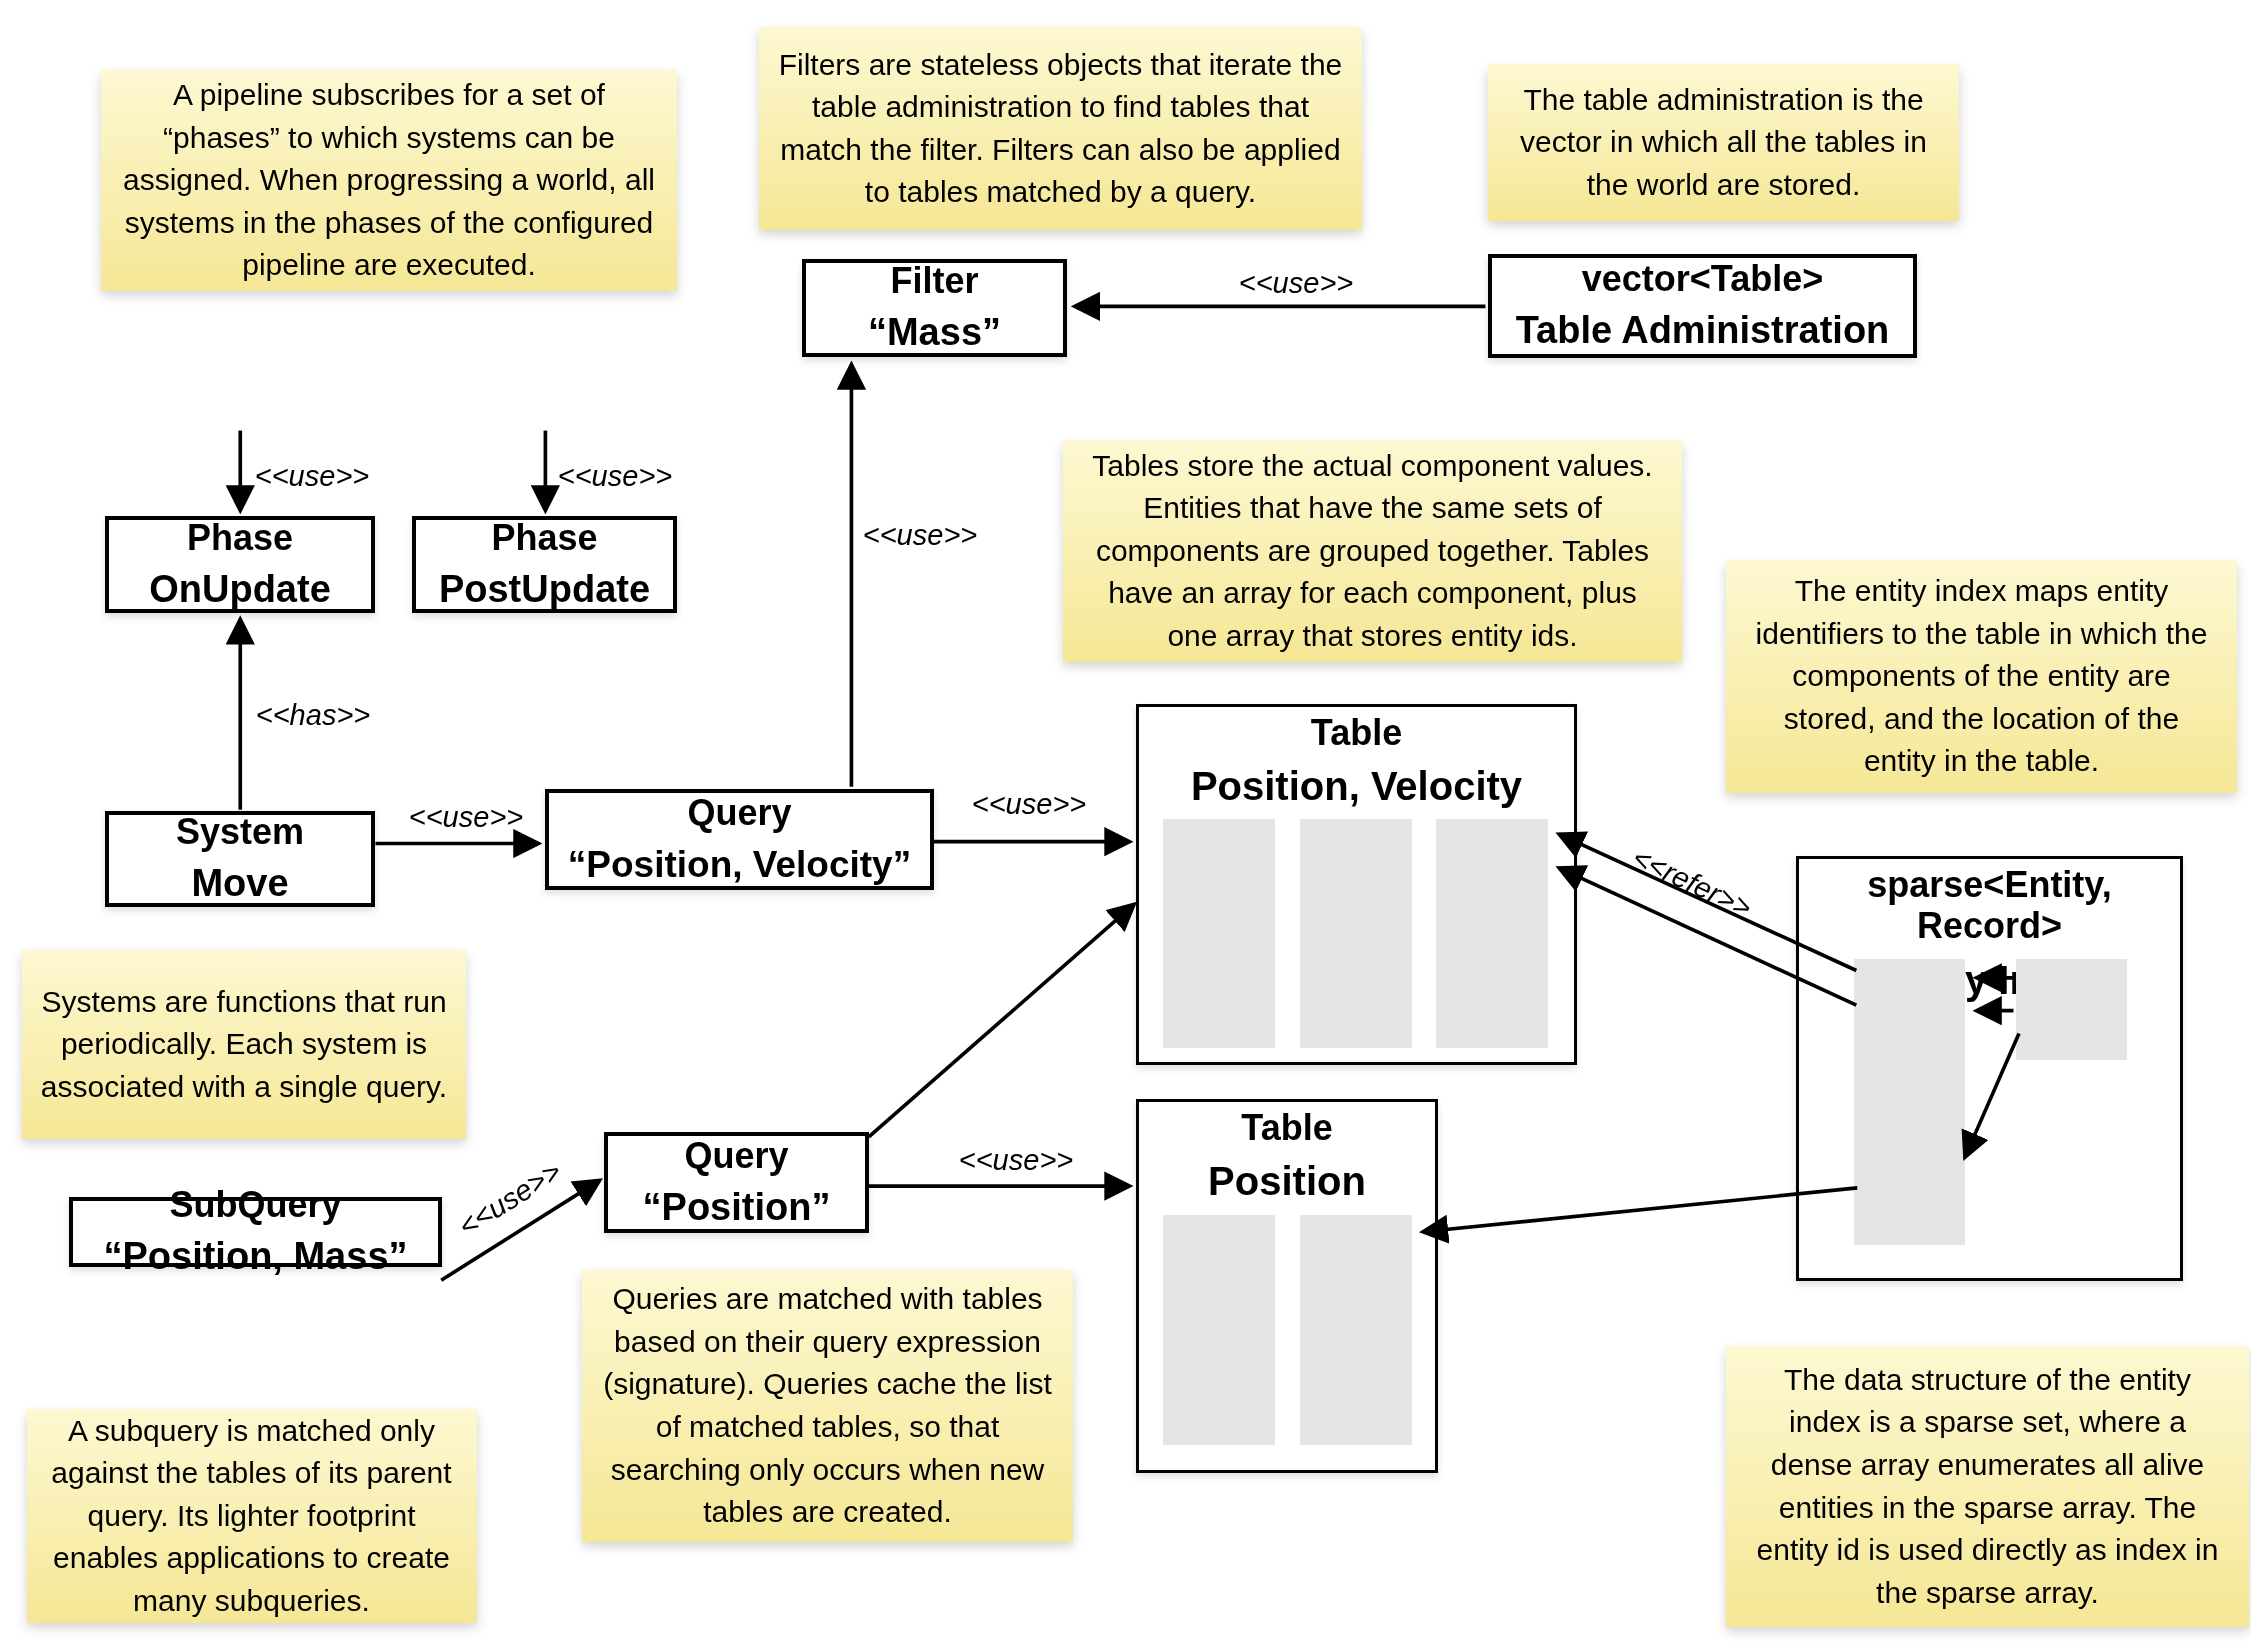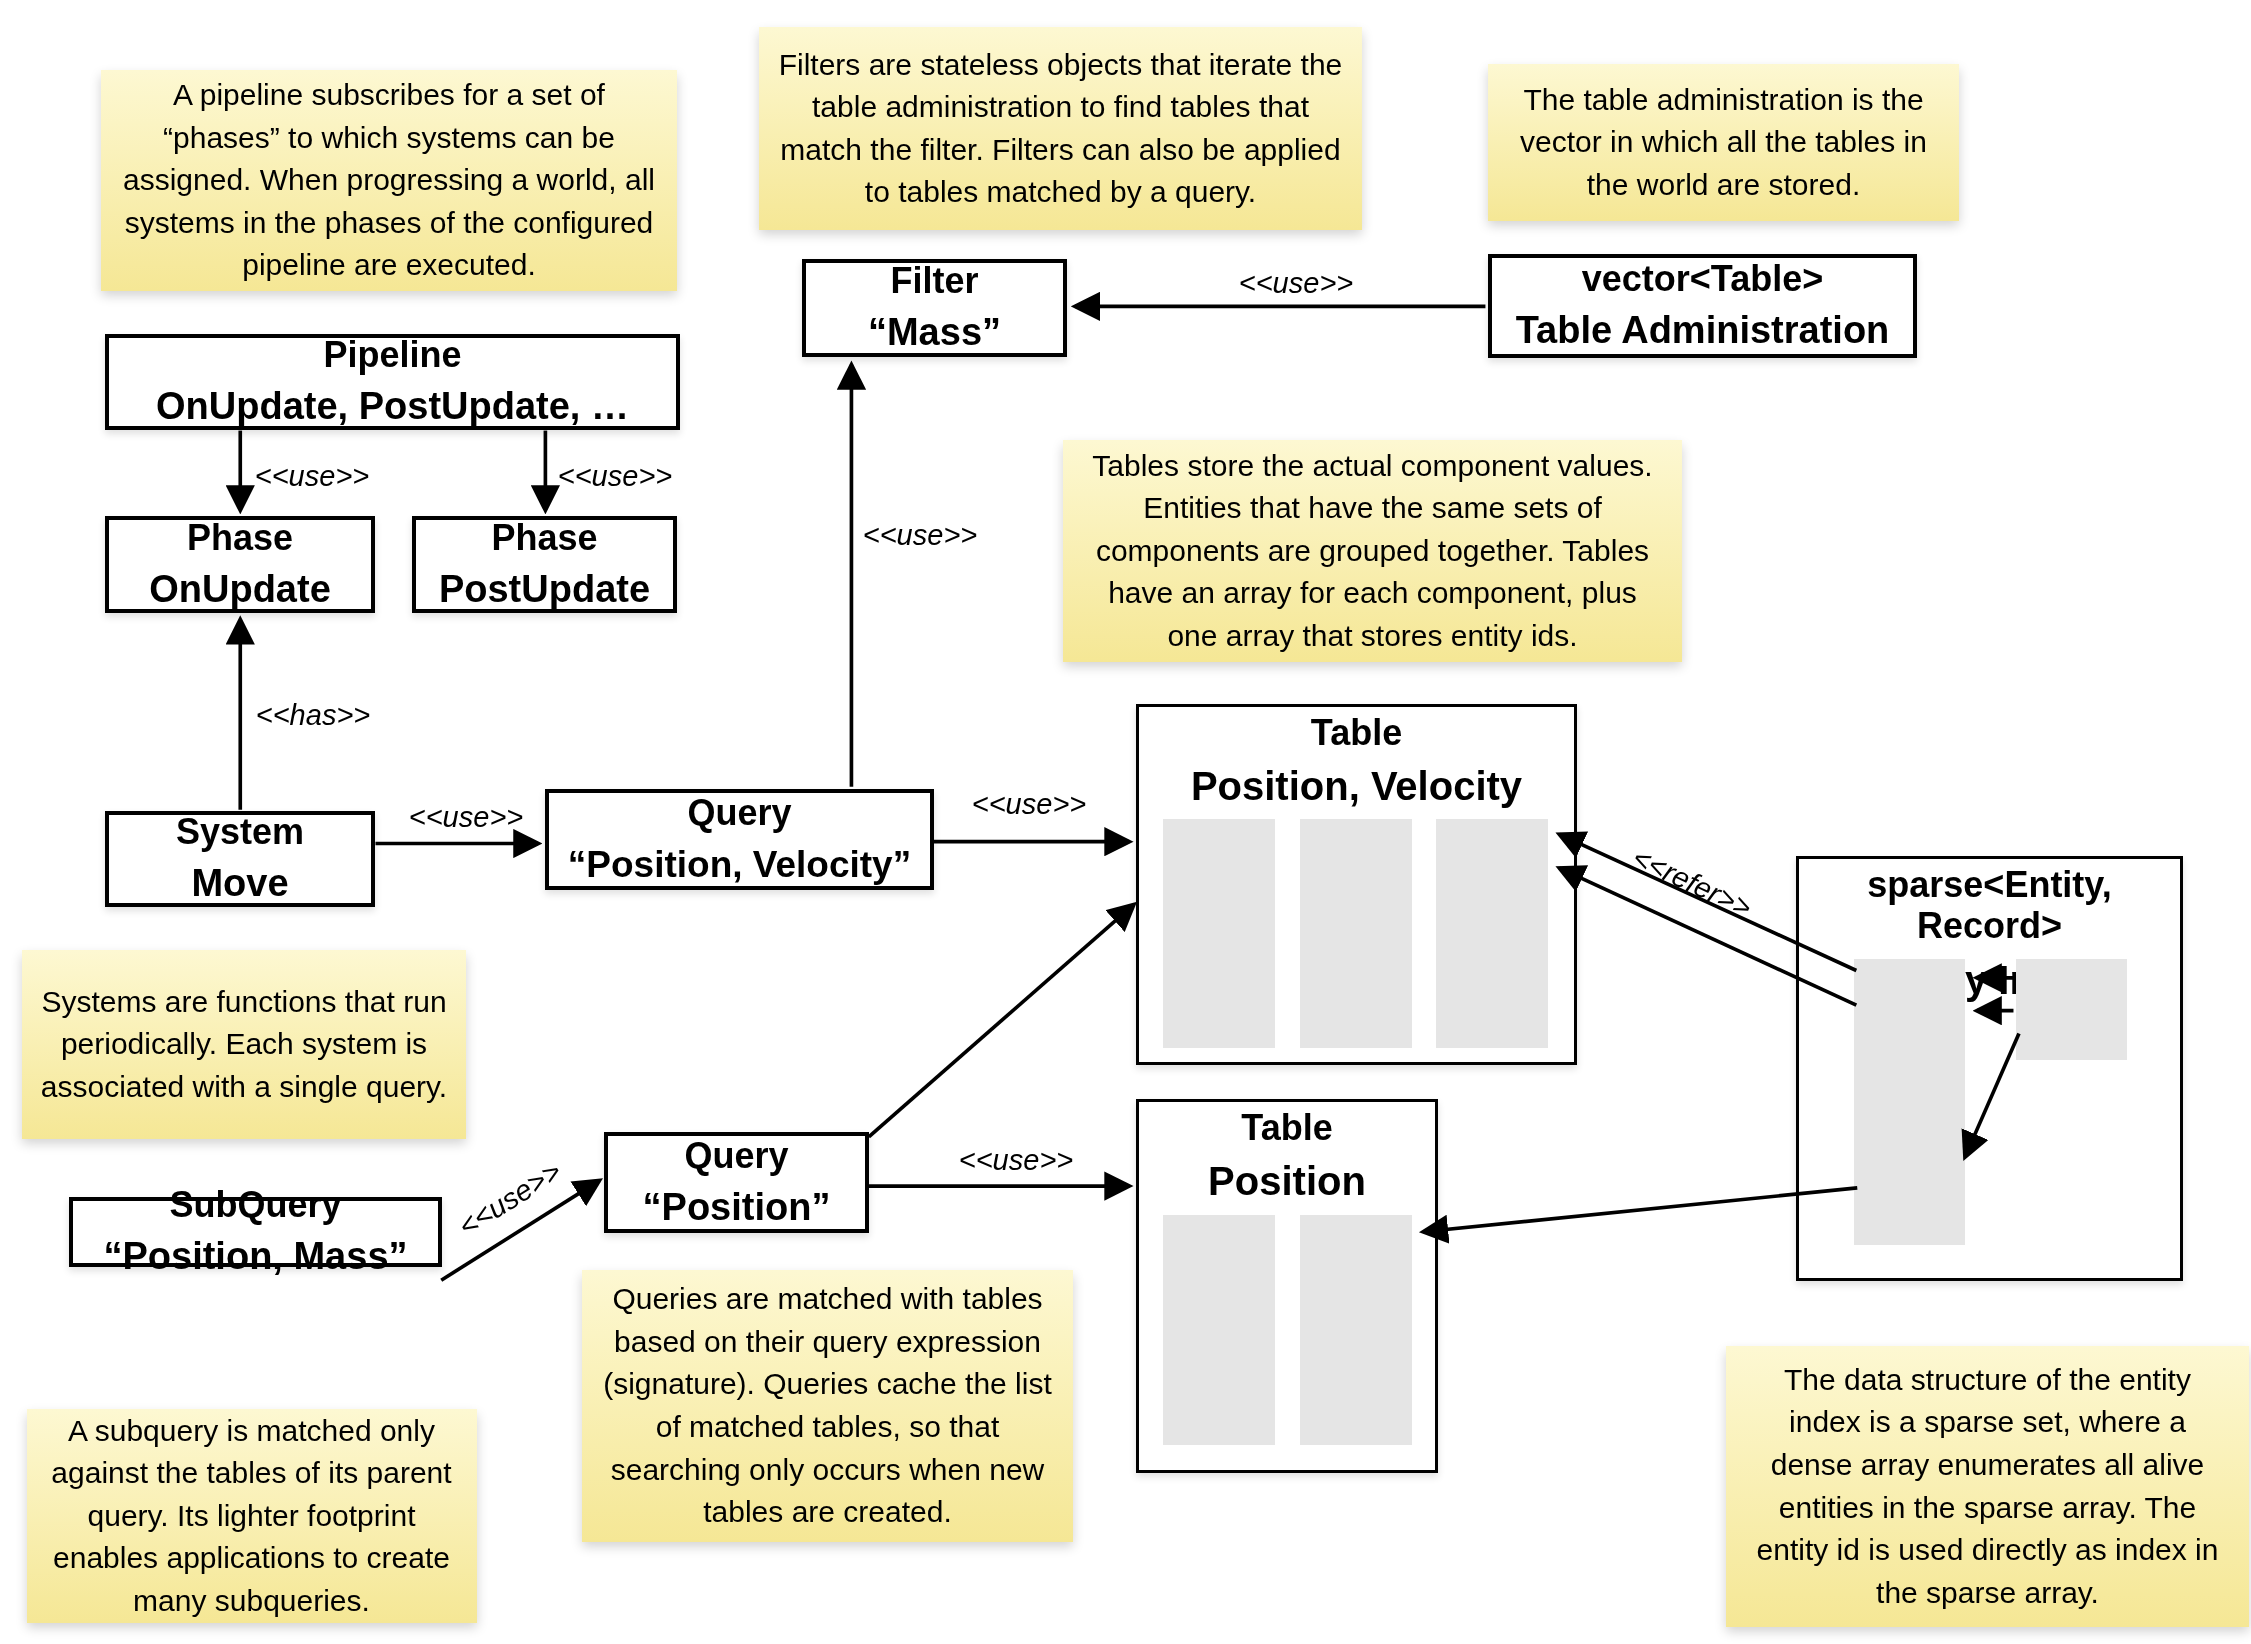--- a/index.html
+++ b/index.html
@@ -42,37 +42,36 @@
   </div>
   <div class="note" style="left:759px;top:27.4px;width:603px;height:203px;">
     <div>Filters are stateless objects that iterate the table administration to find tables that match the filter. Filters can also be applied to tables matched by a query.</div>
   </div>
   <div class="note" style="left:1488px;top:64px;width:471px;height:157px;">
     <div>The table administration is the vector in which all the tables in the world are stored.</div>
   </div>
   <div class="note" style="left:1063px;top:440px;width:619px;height:222px;">
     <div>Tables store the actual component values. Entities that have the same sets of components are grouped together. Tables have an array for each component, plus one array that stores entity ids.</div>
   </div>
+  <div class="note" style="left:1726px;top:560px;width:511px;height:233px;">
+    <div>The entity index maps entity identifiers to the table in which the components of the entity are stored, and the location of the entity in the table.</div>
+  </div>
   <div class="note" style="left:22px;top:950px;width:444px;height:189px;">
     <div>Systems are functions that run periodically. Each system is associated with a single query.</div>
   </div>
   <div class="note" style="left:582px;top:1270px;width:491px;height:272px;">
     <div>Queries are matched with tables based on their query expression (signature). Queries cache the list of matched tables, so that searching only occurs when new tables are created.</div>
   </div>
   <div class="note" style="left:26.5px;top:1409px;width:450px;height:214px;">
     <div>A subquery is matched only against the tables of its parent query. Its lighter footprint enables applications to create many subqueries.</div>
   </div>
   <div class="note" style="left:1726px;top:1346px;width:523px;height:281px;">
     <div>The data structure of the entity index is a sparse set, where a dense array enumerates all alive entities in the sparse array. The entity id is used directly as index in the sparse array.</div>
   </div>
 
-  <div class="ubox" style="left:105px;top:334px;width:575px;height:96px;">
-    <div class="ubox-type">Pipeline</div>
-    <div class="ubox-name">OnUpdate, PostUpdate, …</div>
-  </div>
 
   <div class="ubox" style="left:802px;top:259px;width:265px;height:98px;">
     <div class="ubox-type">Filter</div>
     <div class="ubox-name">“Mass”</div>
   </div>
 
   <div class="ubox" style="left:1488px;top:254px;width:429px;height:104px;">
     <div class="ubox-type">vector&lt;Table&gt;</div>
     <div class="ubox-name">Table Administration</div>
   </div>

